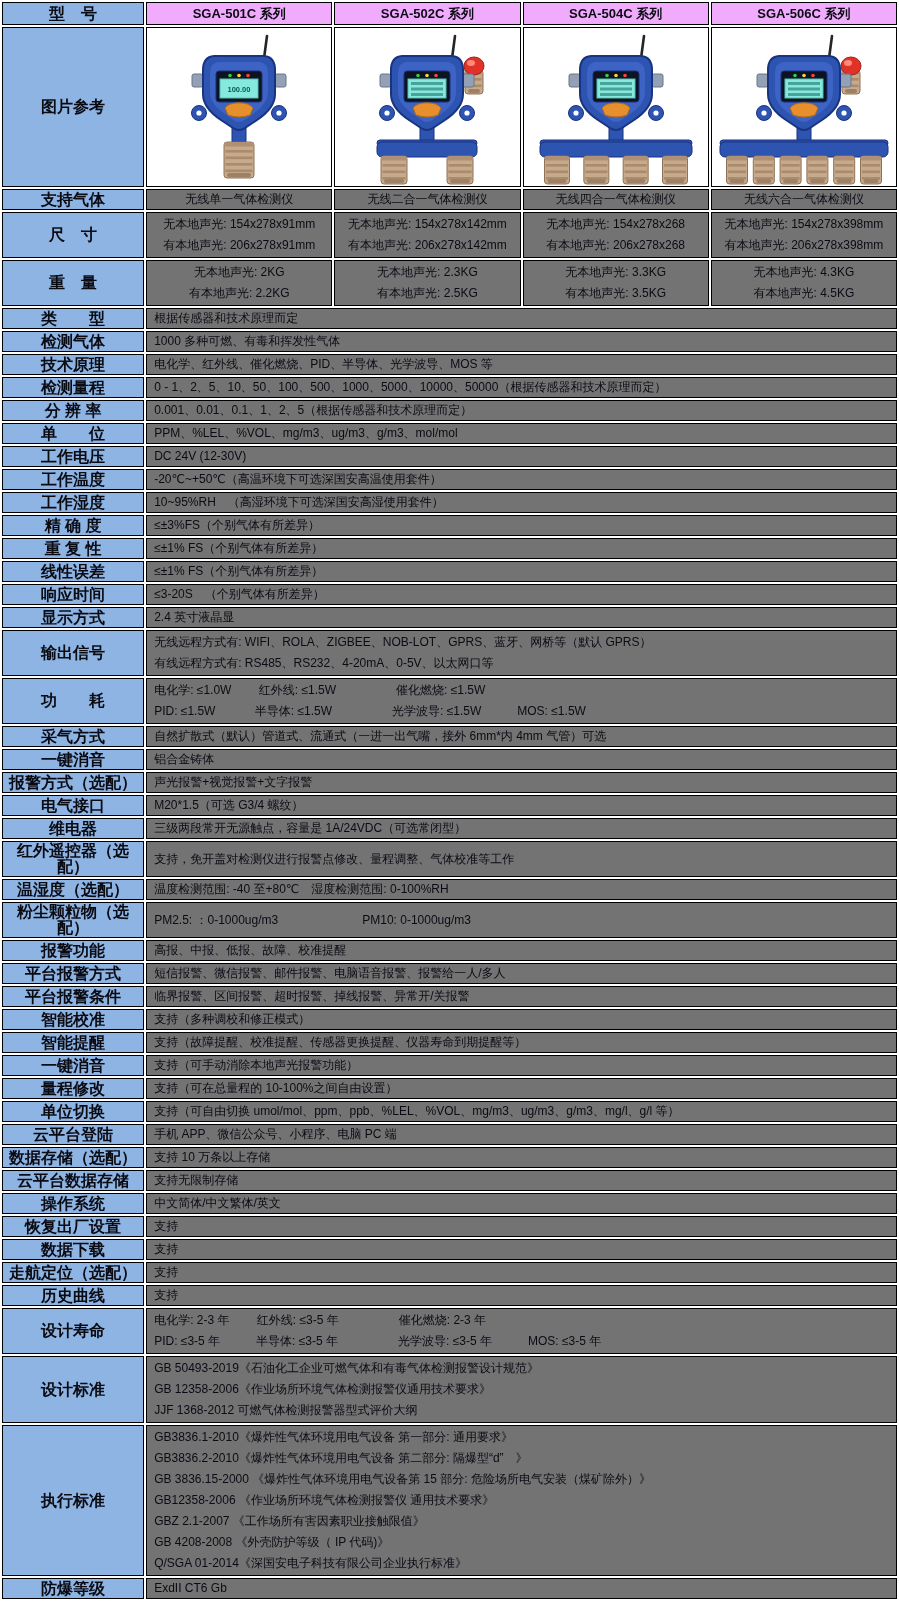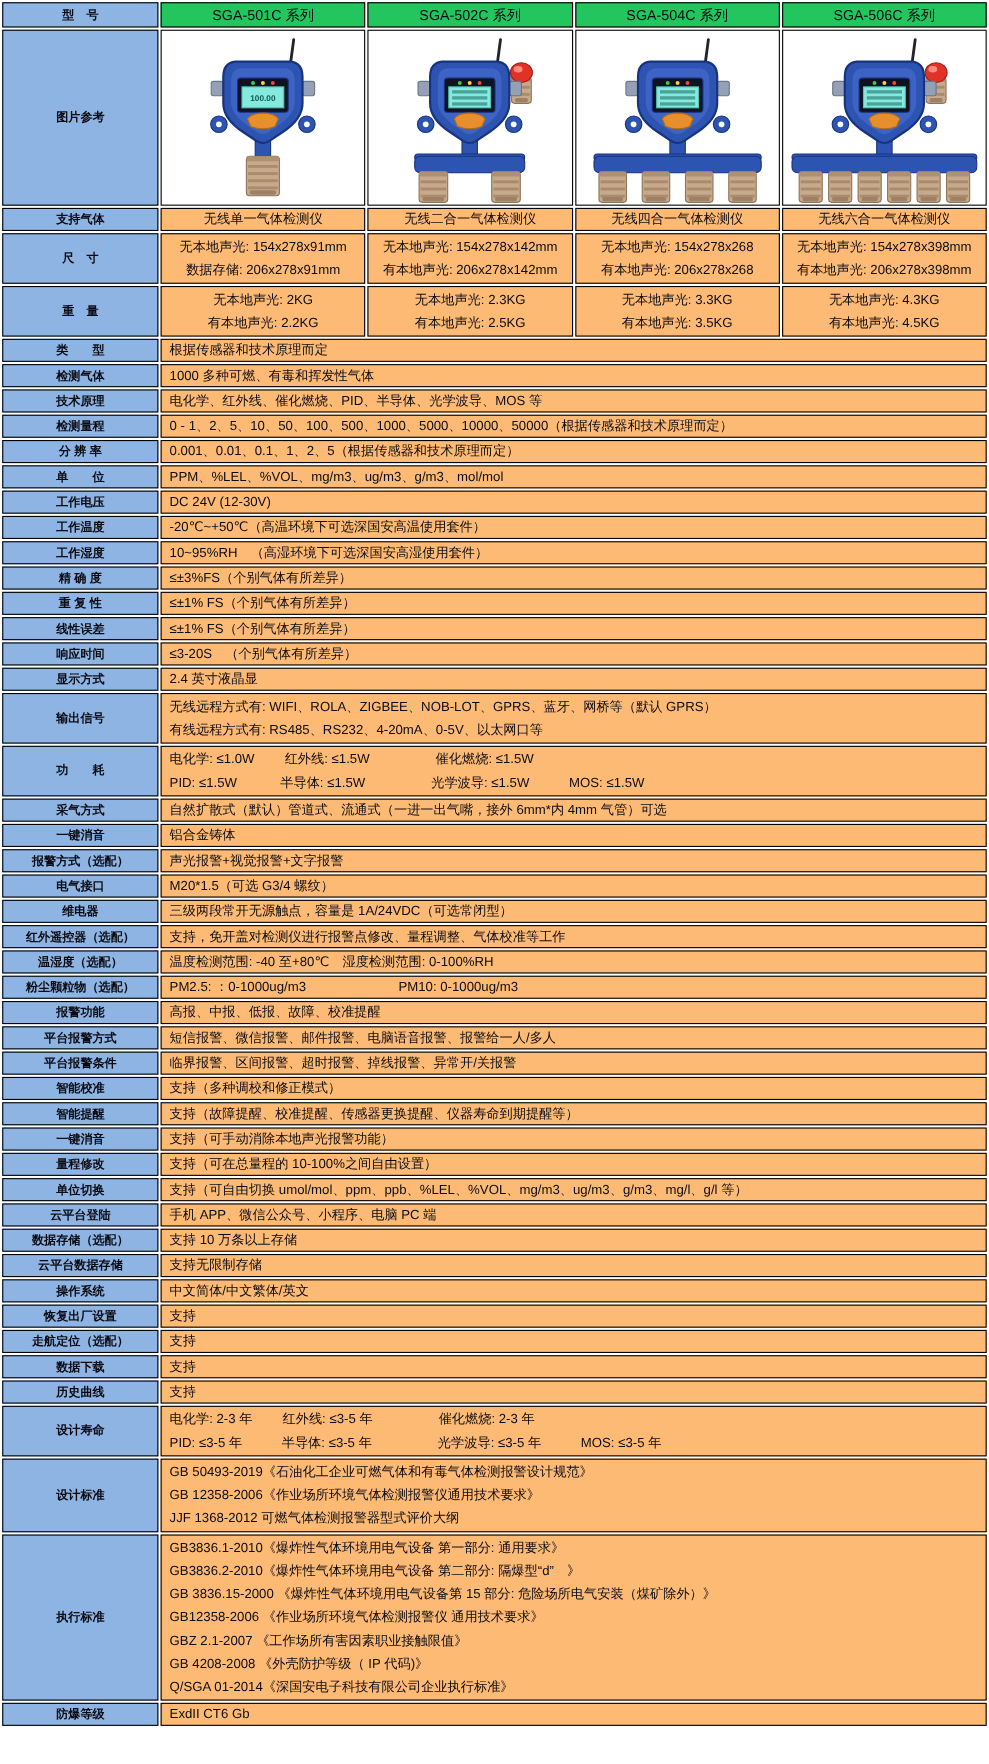--- a/index.html
+++ b/index.html
@@ -1,21 +1,21 @@
 <!DOCTYPE html>
 <html><head>
 <meta charset="utf-8">
 <style>
   html,body{margin:0;padding:0;background:#fff;}
   body{width:899px;font-family:"Liberation Sans","DejaVu Sans",sans-serif;color:#0b0b14;}
   table{border-collapse:separate;border-spacing:2px;width:899px;table-layout:fixed;background:#fff;}
   td{border:1px solid #000;overflow:hidden;vertical-align:middle;}
-  td.lbl{background:#8DB4E2;font-weight:bold;text-align:center;font-size:11px;padding:1px 2px;line-height:16px;}
-  td.hdr{background:#22c55e;font-weight:normal;text-align:center;font-size:13px;height:19px;}
-  td.val{background:#fdba74;font-size:12px;padding:1px 7px;}
+  td.lbl{background:#8DB4E2;font-weight:bold;text-align:center;font-size:16px;padding:1px 2px;line-height:16px;}
+  td.hdr{background:#f0abfc;font-weight:bold;text-align:center;font-size:13px;height:19px;}
+  td.val{background:#737373;font-size:12px;padding:1px 7px;}
   td.val .ln{line-height:17px;white-space:pre-wrap;}
   td.val.multi .ln{line-height:21px;}
   td.cmp{text-align:center;}
   td.img-cell{background:#ffffff;text-align:center;vertical-align:bottom;height:158px;padding:0;margin-top:16px;}
   td.img-cell svg{display:block;margin:0 auto;}
 </style>
 </head>
 <body>
 
 <table>
@@ -260,21 +260,21 @@
           <div class="ln">无线四合一气体检测仪</div>
         </td>
         <td class="val cmp">
           <div class="ln">无线六合一气体检测仪</div>
         </td>
       </tr>
       <tr>
         <td class="lbl">尺　寸</td>
         <td class="val cmp multi">
           <div class="ln">无本地声光: 154x278x91mm</div>
-          <div class="ln">数据存储: 206x278x91mm</div>
+          <div class="ln">有本地声光: 206x278x91mm</div>
         </td>
         <td class="val cmp multi">
           <div class="ln">无本地声光: 154x278x142mm</div>
           <div class="ln">有本地声光: 206x278x142mm</div>
         </td>
         <td class="val cmp multi">
           <div class="ln">无本地声光: 154x278x268</div>
           <div class="ln">有本地声光: 206x278x268</div>
         </td>
         <td class="val cmp multi">
@@ -519,27 +519,27 @@
           <div class="ln">中文简体/中文繁体/英文</div>
         </td>
       </tr>
       <tr>
         <td class="lbl">恢复出厂设置</td>
         <td class="val" colspan="4">
           <div class="ln">支持</div>
         </td>
       </tr>
       <tr>
+        <td class="lbl">数据下载</td>
+        <td class="val" colspan="4">
+          <div class="ln">支持</div>
+        </td>
+      </tr>
+      <tr>
         <td class="lbl">走航定位（选配）</td>
-        <td class="val" colspan="4">
-          <div class="ln">支持</div>
-        </td>
-      </tr>
-      <tr>
-        <td class="lbl">数据下载</td>
         <td class="val" colspan="4">
           <div class="ln">支持</div>
         </td>
       </tr>
       <tr>
         <td class="lbl">历史曲线</td>
         <td class="val" colspan="4">
           <div class="ln">支持</div>
         </td>
       </tr>

